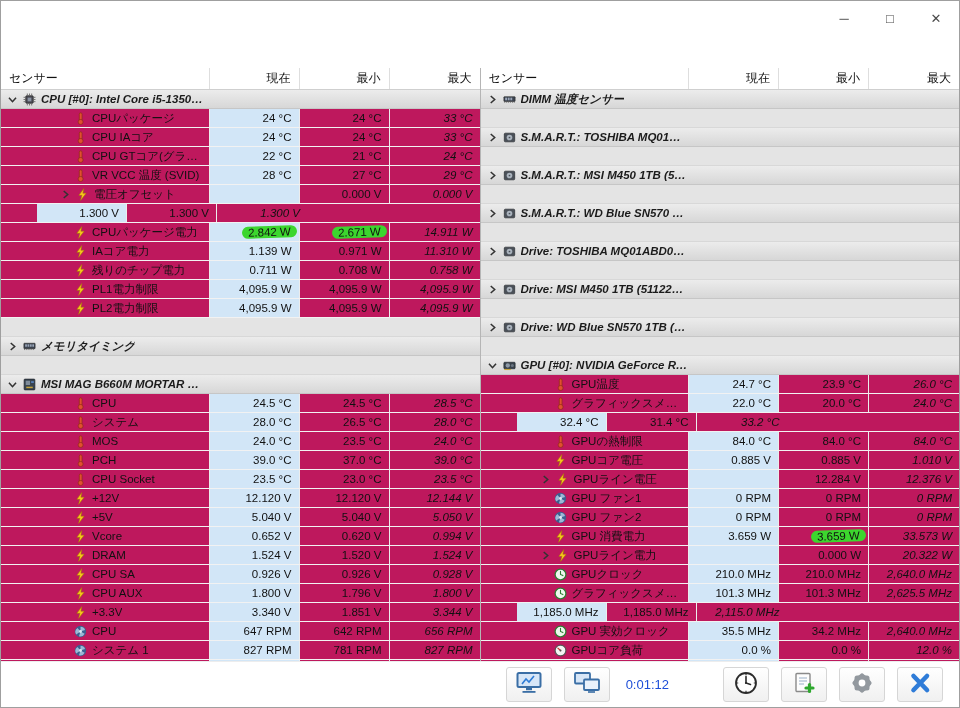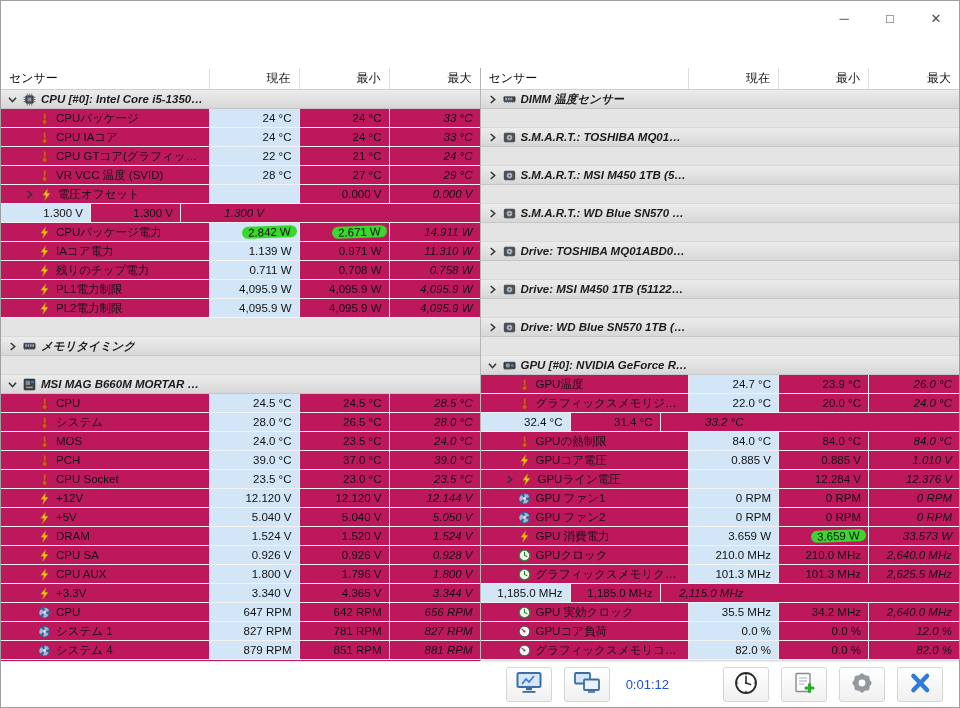--- a/index.html
+++ b/index.html
@@ -16,21 +16,21 @@
   .panel { flex:1; display:flex; flex-direction:column; overflow:hidden; background:#be185d; min-width:0;margin-top:33px; }
   .panel.right { border-left:1px solid #b5b5b5; }
   .phead { display:flex; height:22px; flex:none; border-bottom:1px solid #cfcfcf; background:#fff; }
   .hc { display:flex; align-items:center; font-size:12px; color:#111;
     border-right:1px solid #dedede; padding:0 8px; white-space:nowrap; overflow:hidden; }
   .hc.name { flex:1; justify-content:flex-start; }
   .hc.val { width:90px; flex:none; justify-content:flex-end; }
   .hc:last-child { border-right:none; }
   .rows { flex:1; overflow:hidden; }
   .row { display:flex; height:19px; align-items:stretch; }
-  .row.sensor { border-bottom:1px solid #f2f2f2; }
+  .row.sensor { border-bottom:1px solid #f2f2f2;padding-left:36px; }
   .row.separator { background:#e4e4e4; border-bottom:1px solid #d8d8d8; }
   .row.partial { background:#dfdfdf; }
   .row.group { background:linear-gradient(#ececec,#d7d7d7); border-bottom:1px solid #c6c6c6; }
   .cell { display:flex; align-items:center; font-size:11.5px; color:#111;
     overflow:hidden; white-space:nowrap; }
   .cell.name { flex:1; gap:5px; padding-left:6px; border-right:1px solid #ececec; min-width:0; }
   .cell.val { width:90px; flex:none; justify-content:flex-end; padding-right:7px; border-right:1px solid #ececec; }
   .cell.val:last-child { border-right:none;font-style:italic; }
   .row.group .cell, .row.partial .cell { border-right-color:transparent; }
   .row.sensor .cell.cur { background:#d2e6f7; }
@@ -507,20 +507,40 @@
             </div>
           </div>
           <div class="row sensor">
             <div class="cell name">
               <span class="ind"></span>
               <span class="icon">
                 <svg viewBox="0 0 12 12">
                   <path d="M7.2 0.5 L2.6 6.8 L5.4 6.8 L4.2 11.5 L9.4 4.8 L6.4 4.8 Z" fill="#f7c51e" stroke="#a07800" stroke-width="0.5"></path>
                 </svg>
               </span>
+              <span class="slabel">Vcore</span>
+            </div>
+            <div class="cell val cur">
+              <span>0.652 V</span>
+            </div>
+            <div class="cell val min">
+              <span>0.620 V</span>
+            </div>
+            <div class="cell val max">
+              <span>0.994 V</span>
+            </div>
+          </div>
+          <div class="row sensor">
+            <div class="cell name">
+              <span class="ind"></span>
+              <span class="icon">
+                <svg viewBox="0 0 12 12">
+                  <path d="M7.2 0.5 L2.6 6.8 L5.4 6.8 L4.2 11.5 L9.4 4.8 L6.4 4.8 Z" fill="#f7c51e" stroke="#a07800" stroke-width="0.5"></path>
+                </svg>
+              </span>
               <span class="slabel">DRAM</span>
             </div>
             <div class="cell val cur">
               <span>1.524 V</span>
             </div>
             <div class="cell val min">
               <span>1.520 V</span>
             </div>
             <div class="cell val max">
               <span>1.524 V</span>
@@ -573,21 +593,21 @@
                 <svg viewBox="0 0 12 12">
                   <path d="M7.2 0.5 L2.6 6.8 L5.4 6.8 L4.2 11.5 L9.4 4.8 L6.4 4.8 Z" fill="#f7c51e" stroke="#a07800" stroke-width="0.5"></path>
                 </svg>
               </span>
               <span class="slabel">+3.3V</span>
             </div>
             <div class="cell val cur">
               <span>3.340 V</span>
             </div>
             <div class="cell val min">
-              <span>4.365 V</span>
+              <span>1.851 V</span>
             </div>
             <div class="cell val max">
               <span>3.344 V</span>
             </div>
           </div>
           <div class="row sensor">
             <div class="cell name">
               <span class="ind"></span>
               <span class="icon">
                 <svg viewBox="0 0 12 12">
@@ -1017,20 +1037,45 @@
               <span class="slabel">GPU 消費電力</span>
             </div>
             <div class="cell val cur">
               <span>3.659 W</span>
             </div>
             <div class="cell val min">
               <span class="hl">3.659 W</span>
             </div>
             <div class="cell val max">
               <span>33.573 W</span>
+            </div>
+          </div>
+          <div class="row sensor">
+            <div class="cell name">
+              <span class="indc"></span>
+              <span class="chev">
+                <svg viewBox="0 0 10 10">
+                  <path d="M3.4 1.8 L7 5 L3.4 8.2" fill="none" stroke="#333" stroke-width="1.4"></path>
+                </svg>
+              </span>
+              <span class="icon">
+                <svg viewBox="0 0 12 12">
+                  <path d="M7.2 0.5 L2.6 6.8 L5.4 6.8 L4.2 11.5 L9.4 4.8 L6.4 4.8 Z" fill="#f7c51e" stroke="#a07800" stroke-width="0.5"></path>
+                </svg>
+              </span>
+              <span class="slabel">GPUライン電力</span>
+            </div>
+            <div class="cell val cur">
+              <span></span>
+            </div>
+            <div class="cell val min">
+              <span>0.000 W</span>
+            </div>
+            <div class="cell val max">
+              <span>20.322 W</span>
             </div>
           </div>
           <div class="row sensor">
             <div class="cell name">
               <span class="ind"></span>
               <span class="icon">
                 <svg viewBox="0 0 12 12">
                   <circle cx="6" cy="6" r="5" fill="#eef7ee" stroke="#2e7d32" stroke-width="1.2"></circle>
                   <path d="M6 3 L6 6 L8.2 7" fill="none" stroke="#2e7d32" stroke-width="1" stroke-linecap="round"></path>
                 </svg>

